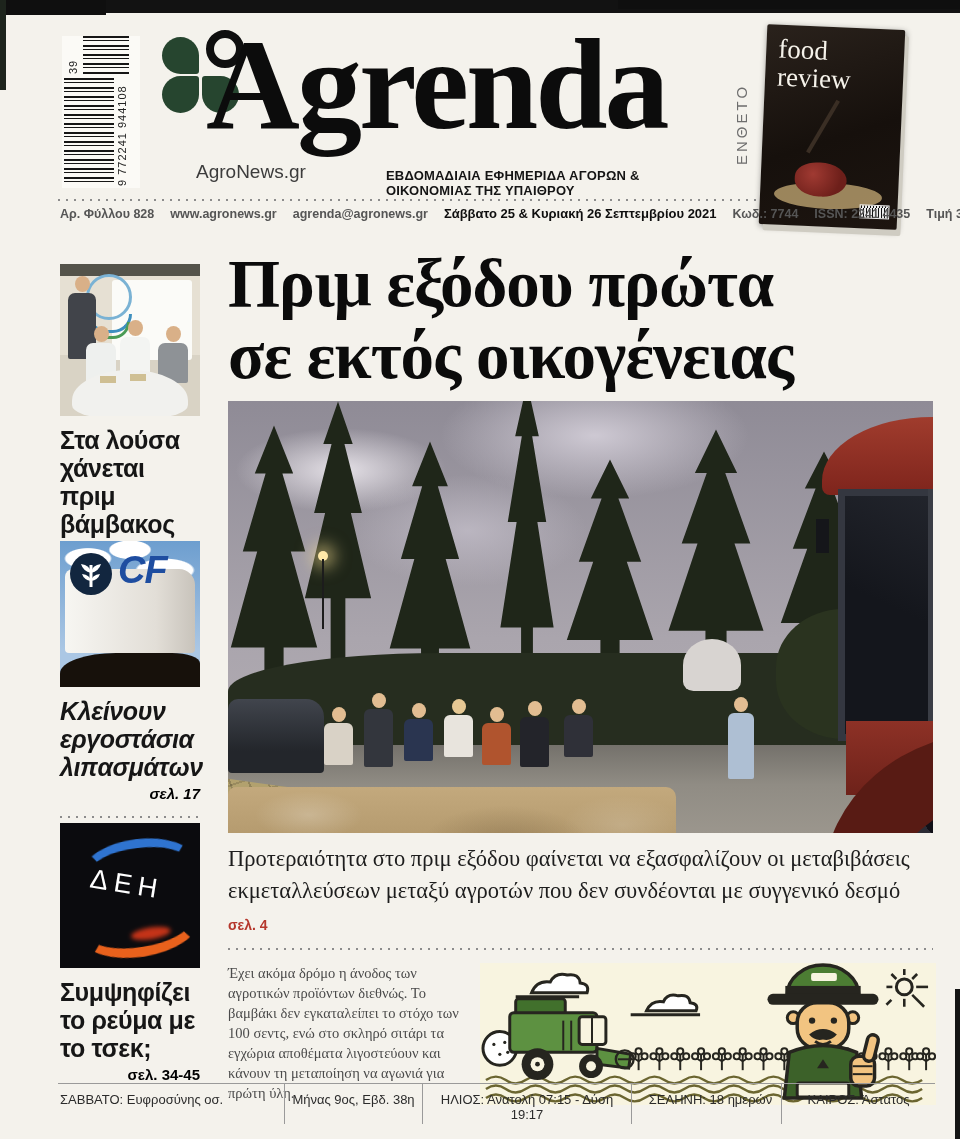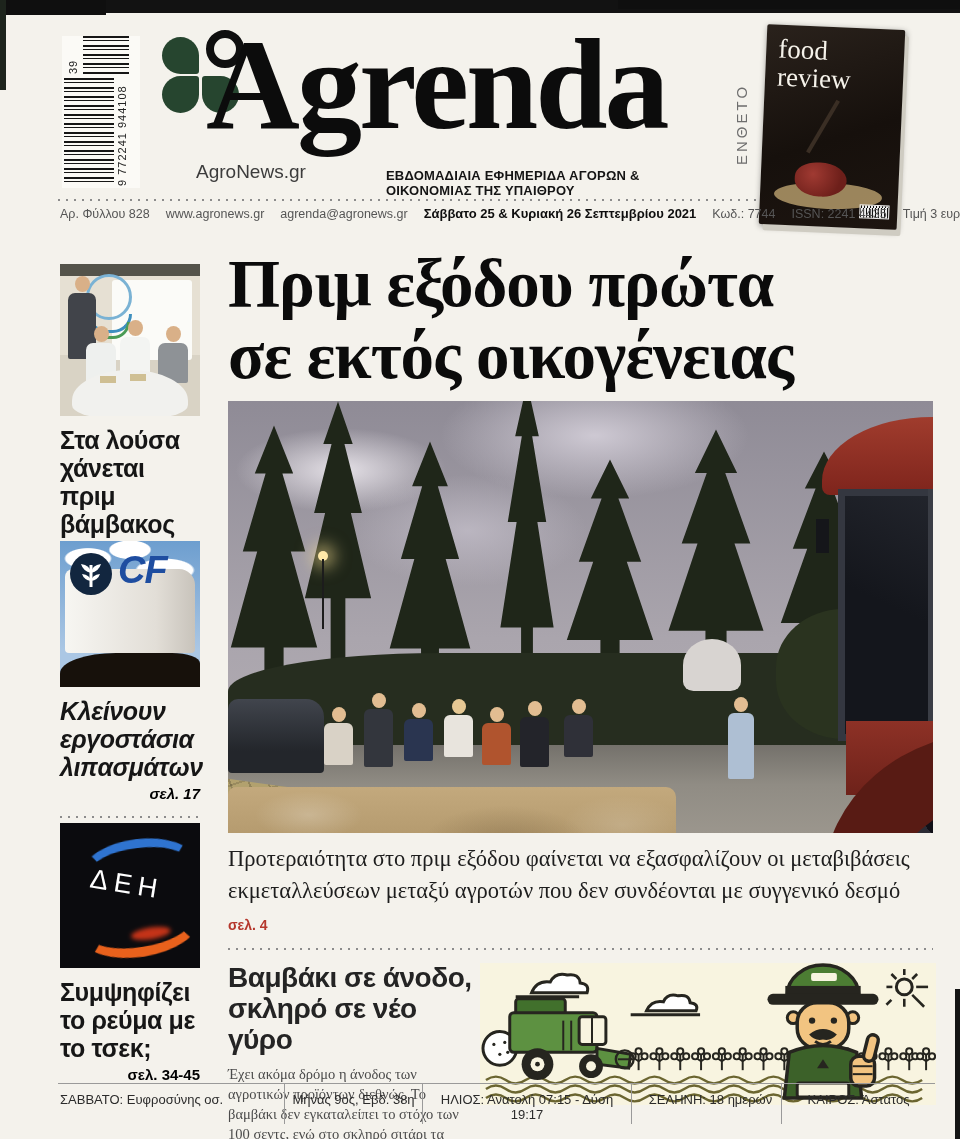--- a/index.html
+++ b/index.html
@@ -47,21 +47,21 @@
   .mag-board{position:absolute;left:14px;bottom:18px;width:108px;height:26px;background:#b39a6a;
              border-radius:50%;opacity:.85;}
   .mag-meat{position:absolute;left:34px;bottom:30px;width:52px;height:34px;background:
             radial-gradient(circle at 35% 35%,#a03a32,#6d1f1a 70%);border-radius:45% 55% 50% 50%;}
   .mag-knife{position:absolute;left:58px;top:70px;width:4px;height:60px;background:#3a2e24;transform:rotate(28deg);}
   .mag-barcode{position:absolute;right:8px;bottom:10px;width:28px;height:12px;background:
                repeating-linear-gradient(90deg,#111 0 1px,#eee 1px 3px);border:1px solid #eee;}
   .rule-dotted{background:repeating-linear-gradient(90deg,#8c8c8c 0 2px,transparent 2px 8px);height:2px;}
   .masthead-rule{position:absolute;left:58px;top:199px;width:700px;}
   .issue-line{position:absolute;left:60px;top:206px;width:700px;font-size:12.5px;color:#555;white-space:nowrap;}
-  .issue-line span{margin-right:16px;}
+  .issue-line span{margin-right:16px;font-weight:bold;}
   .issue-date{font-weight:bold;color:#0e0e0e;font-size:13px;}
 
   
   .sidebar{position:absolute;left:60px;top:253px;width:140px;height:830px;}
   .story{position:absolute;left:0;width:140px;}
   .story1{top:11px;} .story2{top:288px;font-style:italic;} .story3{top:570px;}
   .photo{position:relative;width:140px;overflow:hidden;}
   .s-head{margin:10px 0 0 0;font-size:25px;line-height:1.12;font-weight:bold;color:#161616;letter-spacing:-.4px;}
   .s-ref{margin-top:4px;text-align:right;font-size:15px;font-weight:bold;color:#000000;}
   .s-rule{margin-top:14px;width:140px;}
@@ -360,24 +360,20 @@
 
     <div class="caption">
       <span>Προτεραιότητα στο πριμ εξόδου φαίνεται να εξασφαλίζουν οι μεταβιβάσεις εκμεταλλεύσεων μεταξύ αγροτών που δεν συνδέονται με συγγενικό δεσμό</span>
       <span class="cap-ref">σελ. 4</span>
     </div>
 
     <div class="rule-dotted main-rule"></div>
 
     <div class="bottom-row">
       <div class="b-text">
-        <h3 class="b-head">
-          <span>Βαμβάκι σε άνοδο,</span>
-          <span>σκληρό σε νέο γύρο</span>
-        </h3>
         <div class="b-body">
           <span>Έχει ακόμα δρόμο η άνοδος των αγροτικών προϊόντων διεθνώς. Το βαμβάκι δεν εγκαταλείπει το στόχο των 100 σεντς, ενώ στο σκληρό σιτάρι τα εγχώρια αποθέματα λιγοστεύουν και κάνουν τη μεταποίηση να αγωνιά για πρώτη ύλη.</span>
           
         </div>
       </div>
 
       <div class="cartoon">
         <svg width="456" height="142" viewBox="0 0 460 143">
           <defs>
             <g id="plant" stroke="#26251f" stroke-width="2" fill="#f8f4e0">

